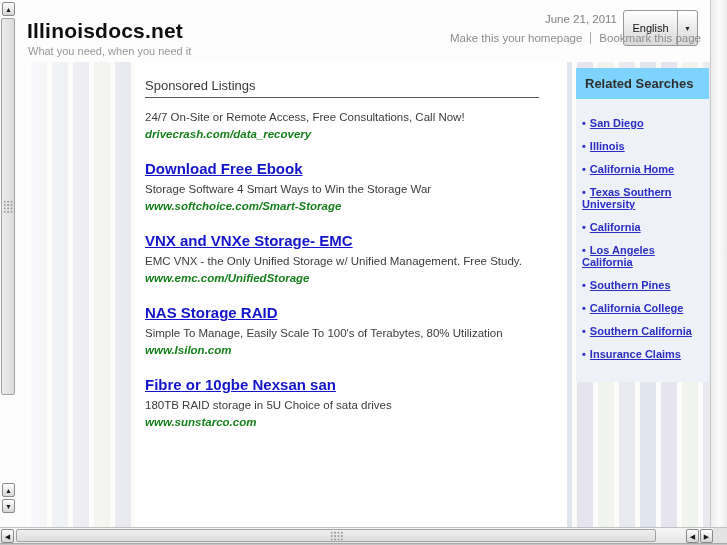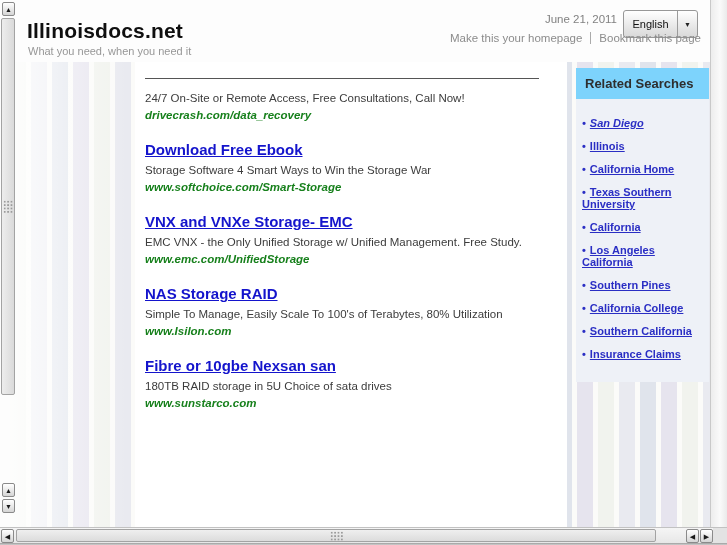--- a/index.html
+++ b/index.html
@@ -20,21 +20,21 @@
   }
   .stripes-fade{
     position:absolute;left:10px;top:62px;width:130px;height:465px;
     background:linear-gradient(90deg,rgba(255,255,255,0.85),rgba(255,255,255,0) 90%);
   }
   
   .site-title{position:absolute;left:27px;top:19px;font-size:21px;font-weight:bold;color:#0f0f0f;letter-spacing:0.2px;}
   .tagline{position:absolute;left:28px;top:45px;font-size:11px;color:#979797;}
   .date{position:absolute;top:13px;right:110px;font-size:11.5px;color:#828282;}
   .lang-select{
-    position:absolute;left:623px;top:10px;width:75px;height:28px;
+    position:absolute;left:623px;top:10px;width:75px;height:36px;
     border:1px solid #979797;border-radius:3px;
     background:linear-gradient(#ffffff,#e9e9e9 55%,#d9d9d9);
     display:flex;align-items:center;cursor:default;box-sizing:border-box;
   }
   .lang-label{flex:1;text-align:center;font-size:11px;color:#111;}
   .lang-arrow{width:19px;align-self:stretch;border-left:1px solid #9b9b9b;display:flex;align-items:center;justify-content:center;font-size:7px;color:#222;}
   .top-links{position:absolute;top:32px;right:26px;font-size:11.5px;color:#8c8c8c;}
   .top-links span{cursor:pointer;}
   .top-links .sep{display:inline-block;width:0;border-left:1px solid #aaa;height:12px;margin:0 8px;vertical-align:-2px;}
   
@@ -46,21 +46,21 @@
   .divider{border:0;border-top:1px solid #555;margin:0 28px 12px 0;}
   .listing{margin-bottom:19px;}
   .listing-title{font-size:15px;font-weight:bold;color:#1414cc;text-decoration:underline;line-height:18px;margin-bottom:4px;cursor:pointer;}
   .listing-desc{font-size:11.5px;color:#3c3c3c;line-height:14px;margin-bottom:3px;}
   .listing-url{font-size:11.5px;font-weight:bold;color:#17801c;line-height:14px;cursor:pointer;font-style:italic;}
   
   .sidebar{position:absolute;left:576px;top:68px;width:133px;}
   .sidebar-header{background:#7dd3fc;padding:8px 0 8px 9px;font-size:13px;font-weight:bold;color:#2e2e2e;}
   .sidebar-body{background:#eef1f7;padding:7px 6px 11px 6px;}
   .sidebar-link{font-size:11px;font-weight:bold;color:#2a2ec4;margin:11px 0;cursor:pointer;}
-  .sidebar-link:first-child{font-style:italic;}
+  .sidebar-link:first-child{}
   .sidebar-link .bullet{text-decoration:none;margin-right:4px;}
   .sidebar-link .txt{text-decoration:underline;}
   
   .vscroll{
     position:absolute;right:0;top:0;width:17px;height:527px;box-sizing:border-box;
     background:linear-gradient(90deg,#ededed,#fafafa 55%,#eaeaea);
     border-left:1px solid #c9c9c9;
   }
   .sbtn{
     position:absolute;width:13px;height:14px;box-sizing:border-box;
@@ -108,20 +108,21 @@
 <div class="date">June 21, 2011</div>
 <div class="lang-select">
   <span class="lang-label">English</span>
   <span class="lang-arrow">▼</span>
 </div>
 <div class="top-links">
   <span>Make this your homepage</span><span class="sep"></span><span>Bookmark this page</span>
 </div>
 
 <div class="panel">
+  <div class="section-title">Sponsored Listings</div>
   <hr class="divider">
 
   <div class="listing">
     <div class="listing-desc">24/7 On-Site or Remote Access, Free Consultations, Call Now!</div>
     <div class="listing-url">drivecrash.com/data_recovery</div>
   </div>
 
   <div class="listing">
     <div class="listing-title">Download Free Ebook</div>
     <div class="listing-desc">Storage Software 4 Smart Ways to Win the Storage War</div>

